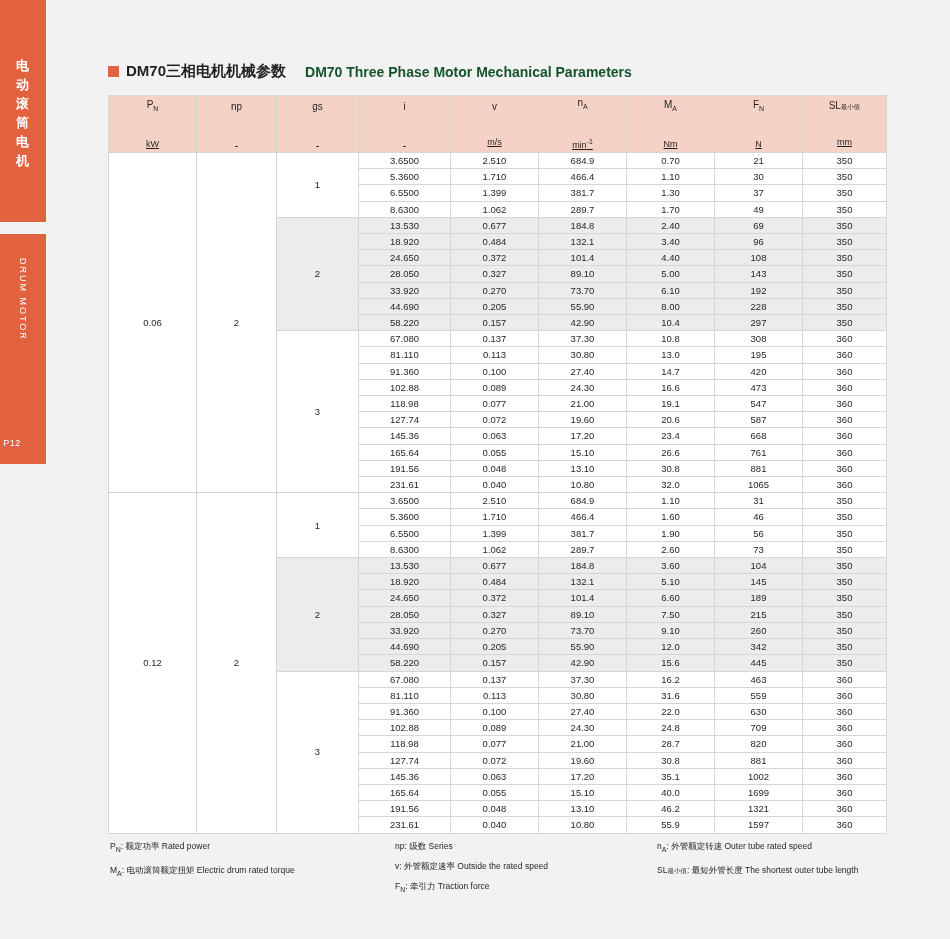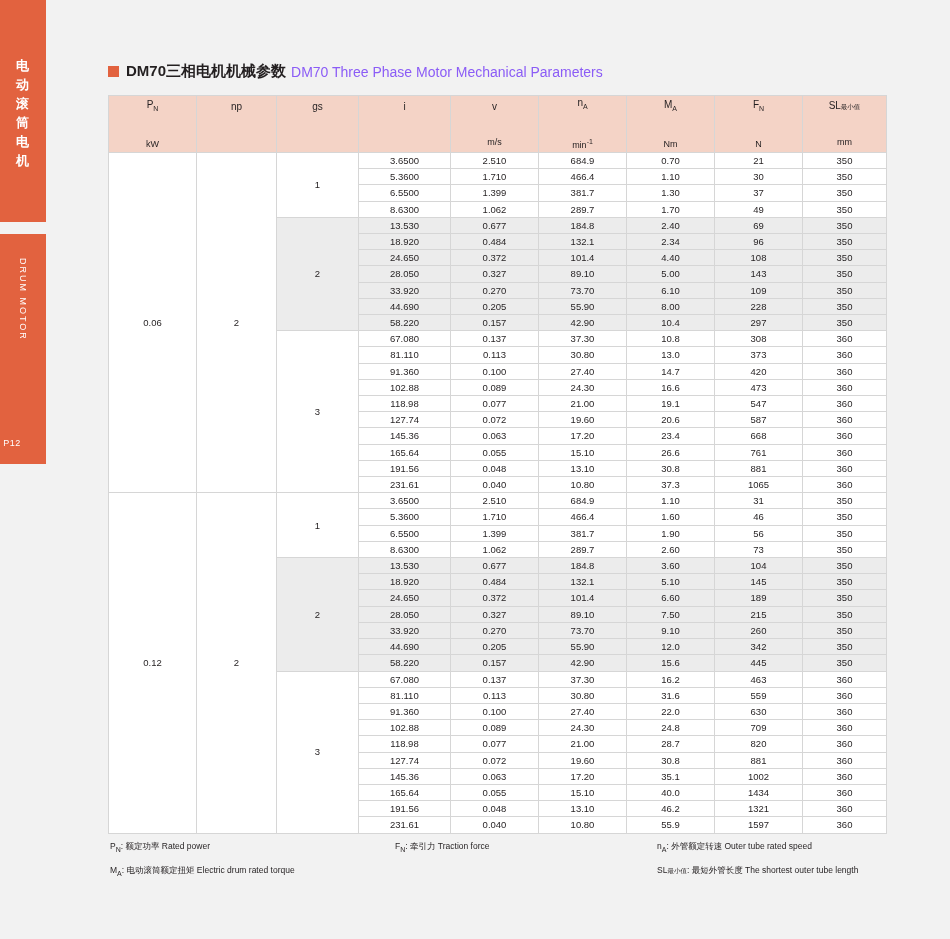--- a/index.html
+++ b/index.html
@@ -96,23 +96,23 @@
     flex: 0 0 auto;
   }
   .title-cn {
     font-size: 15px;
     font-weight: bold;
     color: #231f20;
     letter-spacing: 0px;
   }
   .title-en {
     font-size: 14px;
-    font-weight: normal;
-    color: #8b5cf6;
-    margin-left: 5px;
+    font-weight: bold;
+    color: #14532d;
+    margin-left: 19px;
   }
   table.params {
     border-collapse: collapse;
     width: 778px;
     table-layout: fixed;
     background: #ffffff;
   }
   table.params th, table.params td {
     border: 1px solid #d6d6d6;
     font-size: 9.5px;
@@ -130,20 +130,21 @@
   thead .hdr-main {
     font-size: 10px;
     display: block;
     line-height: 14px;
   }
   thead .hdr-sub {
     font-size: 9px;
     display: block;
     line-height: 14px;
     margin-top: 21px;
+    text-decoration: underline;
   }
   sub { font-size: 7px; }
   sup { font-size: 7px; }
   .cn-small { font-size: 6.5px; }
   tbody td {
     height: 15.2px;
     line-height: 15.2px;
   }
   .shade { background: #ececec; }
   .white { background: #ffffff; }
@@ -292,21 +293,21 @@
             <td class="shade">0.677</td>
             <td class="shade">184.8</td>
             <td class="shade">2.40</td>
             <td class="shade">69</td>
             <td class="shade">350</td>
           </tr>
           <tr>
             <td class="shade">18.920</td>
             <td class="shade">0.484</td>
             <td class="shade">132.1</td>
-            <td class="shade">2.34</td>
+            <td class="shade">3.40</td>
             <td class="shade">96</td>
             <td class="shade">350</td>
           </tr>
           <tr>
             <td class="shade">24.650</td>
             <td class="shade">0.372</td>
             <td class="shade">101.4</td>
             <td class="shade">4.40</td>
             <td class="shade">108</td>
             <td class="shade">350</td>
@@ -317,21 +318,21 @@
             <td class="shade">89.10</td>
             <td class="shade">5.00</td>
             <td class="shade">143</td>
             <td class="shade">350</td>
           </tr>
           <tr>
             <td class="shade">33.920</td>
             <td class="shade">0.270</td>
             <td class="shade">73.70</td>
             <td class="shade">6.10</td>
-            <td class="shade">109</td>
+            <td class="shade">192</td>
             <td class="shade">350</td>
           </tr>
           <tr>
             <td class="shade">44.690</td>
             <td class="shade">0.205</td>
             <td class="shade">55.90</td>
             <td class="shade">8.00</td>
             <td class="shade">228</td>
             <td class="shade">350</td>
           </tr>
@@ -350,21 +351,21 @@
             <td class="white">37.30</td>
             <td class="white">10.8</td>
             <td class="white">308</td>
             <td class="white">360</td>
           </tr>
           <tr>
             <td class="white">81.110</td>
             <td class="white">0.113</td>
             <td class="white">30.80</td>
             <td class="white">13.0</td>
-            <td class="white">373</td>
+            <td class="white">195</td>
             <td class="white">360</td>
           </tr>
           <tr>
             <td class="white">91.360</td>
             <td class="white">0.100</td>
             <td class="white">27.40</td>
             <td class="white">14.7</td>
             <td class="white">420</td>
             <td class="white">360</td>
           </tr>
@@ -413,21 +414,21 @@
             <td class="white">0.048</td>
             <td class="white">13.10</td>
             <td class="white">30.8</td>
             <td class="white">881</td>
             <td class="white">360</td>
           </tr>
           <tr>
             <td class="white">231.61</td>
             <td class="white">0.040</td>
             <td class="white">10.80</td>
-            <td class="white">37.3</td>
+            <td class="white">32.0</td>
             <td class="white">1065</td>
             <td class="white">360</td>
           </tr>
           <tr class="grp-sep-top">
             <td rowspan="21" class="white tall">0.12</td>
             <td rowspan="21" class="white tall">2</td>
             <td rowspan="4" class="white tall">1</td>
             <td class="white">3.6500</td>
             <td class="white">2.510</td>
             <td class="white">684.9</td>
@@ -571,21 +572,21 @@
             <td class="white">17.20</td>
             <td class="white">35.1</td>
             <td class="white">1002</td>
             <td class="white">360</td>
           </tr>
           <tr>
             <td class="white">165.64</td>
             <td class="white">0.055</td>
             <td class="white">15.10</td>
             <td class="white">40.0</td>
-            <td class="white">1434</td>
+            <td class="white">1699</td>
             <td class="white">360</td>
           </tr>
           <tr>
             <td class="white">191.56</td>
             <td class="white">0.048</td>
             <td class="white">13.10</td>
             <td class="white">46.2</td>
             <td class="white">1321</td>
             <td class="white">360</td>
           </tr>
@@ -601,20 +602,22 @@
     </table>
 
   </div>
 
   <div class="legend">
     <div class="legend-col">
       <div>P<sub>N</sub>: 额定功率 Rated power</div>
       <div>M<sub>A</sub>: 电动滚筒额定扭矩 Electric drum rated torque</div>
     </div>
     <div class="legend-col">
+      <div>np: 级数 Series</div>
+      <div>v: 外管额定速率 Outside the rated speed</div>
       <div>F<sub>N</sub>: 牵引力 Traction force</div>
     </div>
     <div class="legend-col">
       <div>n<sub>A</sub>: 外管额定转速 Outer tube rated speed</div>
       <div>SL<span class="cn-small">最小值</span>: 最短外管长度 The shortest outer tube length</div>
     </div>
   </div>
 
 </div>
 

